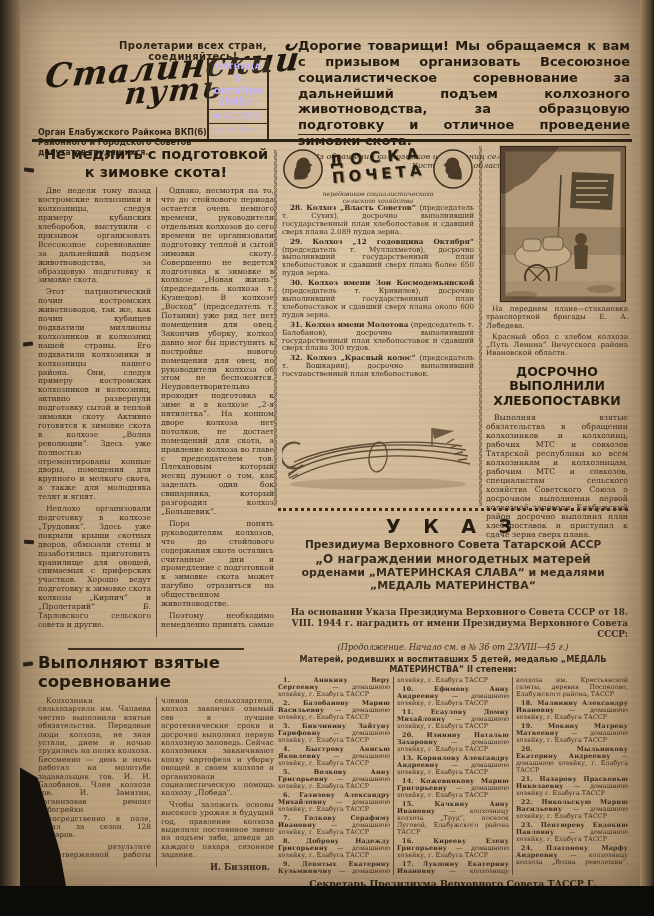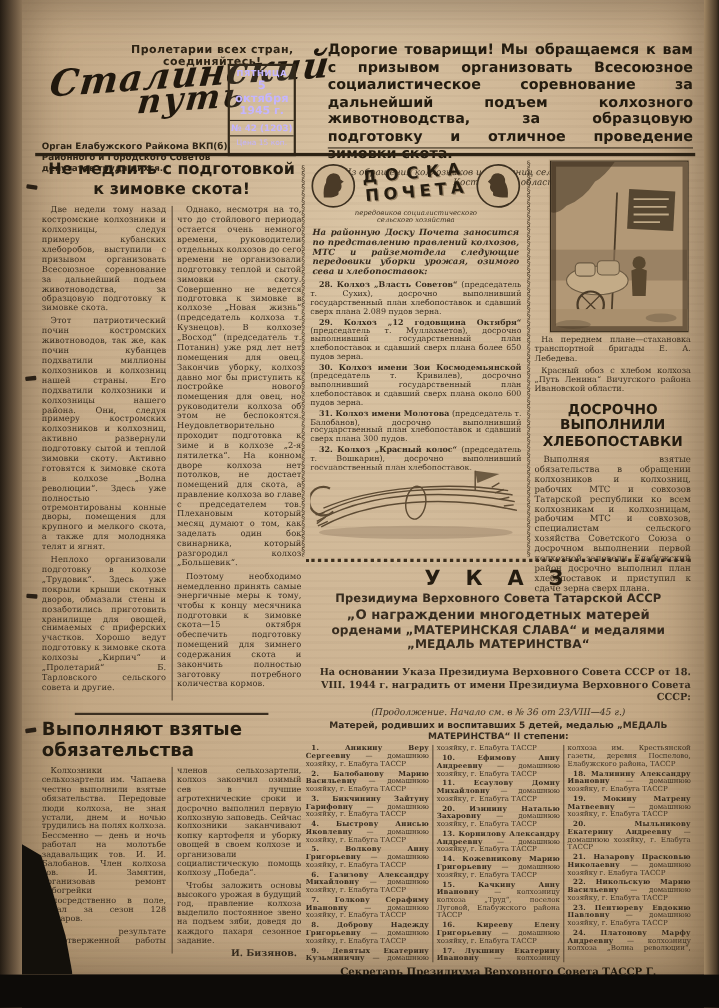--- a/index.html
+++ b/index.html
@@ -31,21 +31,21 @@
   .logo{position:absolute;left:46px;top:50px;width:190px;transform:rotate(-4deg);color:#20180e;}
   .logo .l1{font-style:italic;font-weight:bold;font-size:33px;letter-spacing:1px;transform:skewX(-10deg);}
   .logo .l2{font-style:italic;font-weight:bold;font-size:30px;letter-spacing:2px;margin:-14px 0 0 78px;transform:skewX(-10deg);}
   .org{position:absolute;left:38px;top:128px;width:176px;text-align:left;
     font-weight:bold;font-size:8px;line-height:1.25;color:#2e2416;}
   .datebox{position:absolute;left:207px;top:58px;width:58px;height:78px;
     border:2px solid #33291a;text-align:center;color:#c4b5fd;padding-top:2px;background:rgba(255,244,220,.08);}
   .datebox .wd{font-size:7.5px;letter-spacing:.5px;font-weight:bold;}
   .datebox .dt{font-size:10.5px;font-weight:bold;margin-top:1px;}
   .datebox .yr{font-size:10px;font-weight:bold;}
-  .datebox .iss{font-size:8px;font-weight:bold;border-top:1px solid #33291a;margin-top:2px;padding-top:2px;}
+  .datebox .iss{font-size:8px;font-weight:normal;border-top:1px solid #33291a;margin-top:2px;padding-top:2px;}
   .datebox .pr{font-size:6.8px;border-top:1px solid #33291a;margin-top:2px;padding-top:2px;}
   .appeal{position:absolute;left:298px;top:38px;width:332px;}
   .appeal .txt{font-weight:bold;font-size:13px;line-height:1.22;text-align:justify;color:#241c10;}
   .appeal .src{font-style:italic;font-size:8px;text-align:center;margin-top:3px;color:#3a2f1f;}
   .rule-appeal{position:absolute;left:298px;top:134px;width:332px;border-top:1px solid #33291a;}
   .rule-head{position:absolute;left:32px;top:139px;width:600px;border-top:3px solid #2c2214;}
   
   .bp{margin:0 0 3px 0;text-indent:8px;}
   
   .art1{position:absolute;left:38px;top:146px;width:236px;}
@@ -140,29 +140,30 @@
 <div class="art1">
   <div class="ttl sans">
     <div>Не медлить с подготовкой</div>
     <div>к зимовке скота!</div>
   </div>
   <div class="body" id="art1-body">
       <p class="bp">Две недели тому назад костромские колхозники и колхозницы, следуя примеру кубанских хлеборобов, выступили с призывом организовать Всесоюзное соревнование за дальнейший подъем животноводства, за образцовую подготовку к зимовке скота.</p>
       <p class="bp">Этот патриотический почин костромских животноводов, так же, как почин кубанцев подхватили миллионы колхозников и колхозниц нашей страны. Его подхватили колхозники и колхозницы нашего района. Они, следуя примеру костромских колхозников и колхозниц, активно развернули подготовку сытой и теплой зимовки скоту. Активно готовятся к зимовке скота в колхозе „Волна революции“. Здесь уже полностью отремонтированы конные дворы, помещения для крупного и мелкого скота, а также для молодняка телят и ягнят.</p>
       <p class="bp">Неплохо организовали подготовку в колхозе „Трудовик“. Здесь уже покрыли крыши скотных дворов, обмазали стены и позаботились приготовить хранилище для овощей, снимаемых с приферских участков. Хорошо ведут подготовку к зимовке скота колхозы „Кирпич“ и „Пролетарий“ Б. Тарловского сельского совета и другие.</p>
       <p class="bp">Однако, несмотря на то, что до стойлового периода остается очень немного времени, руководители отдельных колхозов до сего времени не организовали подготовку теплой и сытой зимовки скоту. Совершенно не ведется подготовка к зимовке в колхозе „Новая жизнь“ (председатель колхоза т. Кузнецов). В колхозе „Восход“ (председатель т. Потанин) уже ряд лет нет помещения для овец. Закончив уборку, колхоз давно мог бы приступить к постройке нового помещения для овец, но руководители колхоза об этом не беспокоятся. Неудовлетворительно проходит подготовка к зиме и в колхозе „2-я пятилетка“. На конном дворе колхоза нет потолков, не достает помещений для скота, а правление колхоза во главе с председателем тов. Плехановым который месяц думают о том, как заделать один бок свинарника, который разгородил колхоз „Большевик“.</p>
+      <p class="bp">Пора понять руководителям колхозов, что до стойлового содержания скота остались считанные дни и промедление с подготовкой к зимовке скота может пагубно отразиться на общественном животноводстве.</p>
       <p class="bp">Поэтому необходимо немедленно принять самые энергичные меры к тому, чтобы к концу месячника подготовки к зимовке скота—15 октября обеспечить подготовку помещений для зимнего содержания скота и закончить полностью заготовку потребного количества кормов.</p>
     </div>
 </div>
 
 <div class="art-divider"></div>
 <div class="art2">
   <div class="ttl sans">
     <div>Выполняют взятые</div>
-    <div>обязательства</div>
+    <div>соревнование</div>
   </div>
   <div class="body" id="art2-body">
       <p class="bp">Колхозники сельхозартели им. Чапаева честно выполнили взятые обязательства. Передовые люди колхоза, не зная устали, днем и ночью трудились на полях колхоза. Бессменно — день и ночь работал на молотьбе задавальщик тов. И. И. Балобанов. Член колхоза тов. И. Замятин, организовав ремонт лобогрейки непосредственно в поле, убрал за сезон 128 гектаров.</p>
       <p class="bp">В результате самоотверженной работы членов сельхозартели, колхоз закончил озимый сев в лучшие агротехнические сроки и досрочно выполнил первую колхозную заповедь. Сейчас колхозники заканчивают копку картофеля и уборку овощей в своем колхозе и организовали социалистическую помощь колхозу „Победа“.</p>
       <p class="bp">Чтобы заложить основы высокого урожая в будущий год, правление колхоза выделило постоянное звено на подъем зяби, доведя до каждого пахаря сезонное задание.</p>
     </div>
 </div>
 <div class="art2-sig">И. Бизянов.</div>
 
 <div class="squiggle sq-l">§
@@ -303,21 +304,20 @@
           <circle cx="22" cy="22" r="20" fill="#cdb593" stroke="#3c3020" stroke-width="1.6"></circle>
           <path d="M31 33 Q32 24 28.5 18.5 Q29 11 22 10 Q16 10 15 15 L12 18 Q14 19 14.5 20.5 Q13 26 17 28 L17 31 Q20 33 26 33 Z" fill="#4a3a27"></path>
         </svg>
     </span>
     <div class="doska-title sans">
       <div class="w1">ДОСКА</div>
       <div class="w2">ПОЧЕТА</div>
     </div>
     <div class="doska-script">передовиков социалистического сельского хозяйства</div>
   </div>
-  <div class="doska-intro">На районную Доску Почета заносится по представлению правлений колхозов, МТС и райземотдела следующие передовики уборки урожая, озимого сева и хлебопоставок:</div>
   <div class="doska-items" id="doska-items">
       <p class="doska-item"><span class="lead">28. Колхоз „Власть Советов“</span> <span>(председатель т. Сухих), досрочно выполнивший государственный план хлебопоставок и сдавший сверх плана 2.089 пудов зерна.</span></p>
       <p class="doska-item"><span class="lead">29. Колхоз „12 годовщина Октября“</span> <span>(председатель т. Муллахметов), досрочно выполнивший государственный план хлебопоставок и сдавший сверх плана более 650 пудов зерна.</span></p>
       <p class="doska-item"><span class="lead">30. Колхоз имени Зои Космодемьянской</span> <span>(председатель т. Кривилев), досрочно выполнивший государственный план хлебопоставок и сдавший сверх плана около 600 пудов зерна.</span></p>
       <p class="doska-item"><span class="lead">31. Колхоз имени Молотова</span> <span>(председатель т. Балобанов), досрочно выполнивший государственный план хлебопоставок и сдавший сверх плана 300 пудов.</span></p>
       <p class="doska-item"><span class="lead">32. Колхоз „Красный колос“</span> <span>(председатель т. Вошкарин), досрочно выполнивший государственный план хлебопоставок.</span></p>
     </div>
 </div>
 
 <div class="harvest">

